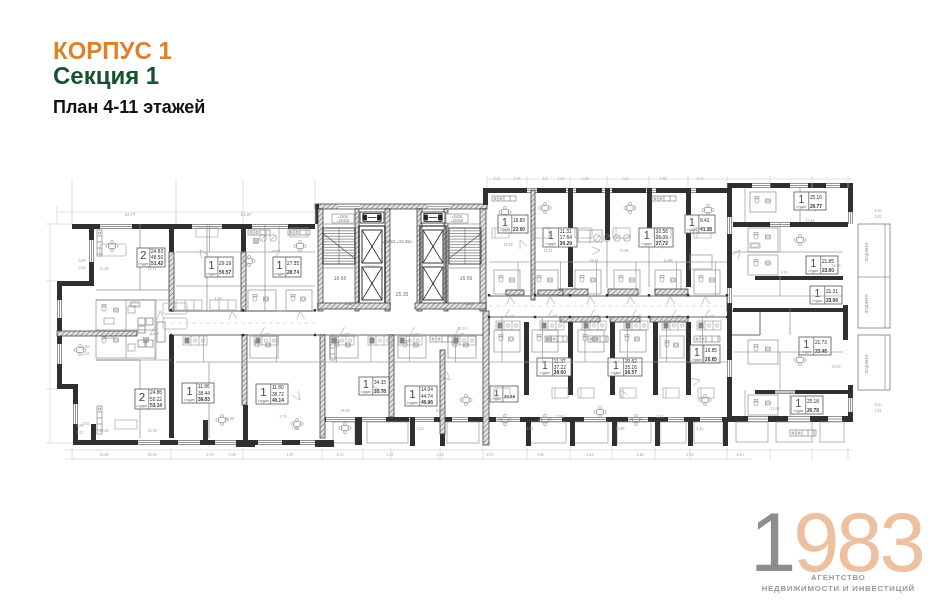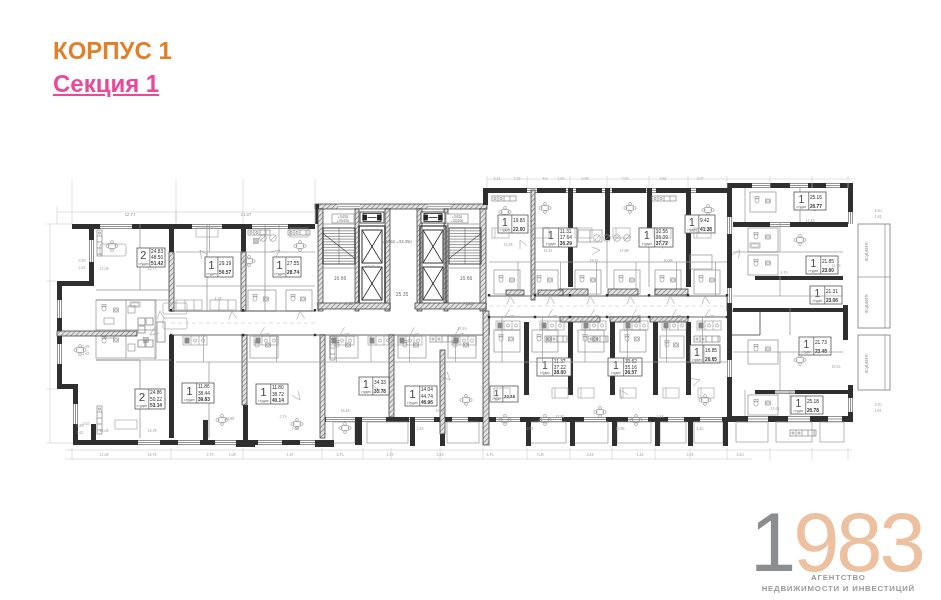--- a/index.html
+++ b/index.html
@@ -1,19 +1,19 @@
 <!DOCTYPE html>
 <html><head>
 <meta charset="utf-8">
 <style>
 html,body { margin:0; padding:0; background:#fff; width:941px; height:600px; overflow:hidden; }
 body { font-family:"Liberation Sans", sans-serif; position:relative; }
 .hdr { position:absolute; left:53px; top:39px; }
 .h1 { color:#e1802a; font-size:24px; font-weight:bold; line-height:1.0; }
-.h2 { color:#ec4899; font-size:24px; font-weight:bold; line-height:1.0; margin-top:9px;text-decoration:underline; }
+.h2 { color:#14532d; font-size:24px; font-weight:bold; line-height:1.0; margin-top:1px; }
 .h3 { color:#111; font-size:18px; font-weight:bold; line-height:1.0; margin-top:10px; }
 .logo { position:absolute; left:750px; top:511px; text-align:center; }
 .logo .digits { font-size:83px; font-weight:normal; line-height:0.76; letter-spacing:-3px; }
 .logo .d1 { color:#8b8d8f; }
 .logo .d983 { color:#edc0a0; }
 .logo .cap { color:#9b9b9b; font-size:7.8px; font-weight:bold; letter-spacing:0.8px; margin-top:-1px; margin-left:4px; line-height:1.35;  }
 svg { position:absolute; left:0; top:0; }
 </style>
 </head>
 <body>
@@ -1641,20 +1641,21 @@
       </g>
 </g>
 </svg>
 
 <div class="hdr">
 
   <div class="h1">КОРПУС 1</div>
 
   <div class="h2">Секция 1</div>
 
+  <div class="h3">План 4-11 этажей</div>
 </div>
 
 <div class="logo">
 
   <div class="digits"><span class="d1">1</span><span class="d983">983</span></div>
 
   <div class="cap">АГЕНТСТВО<br>НЕДВИЖИМОСТИ И ИНВЕСТИЦИЙ</div>
 </div>
 
 </body></html>

